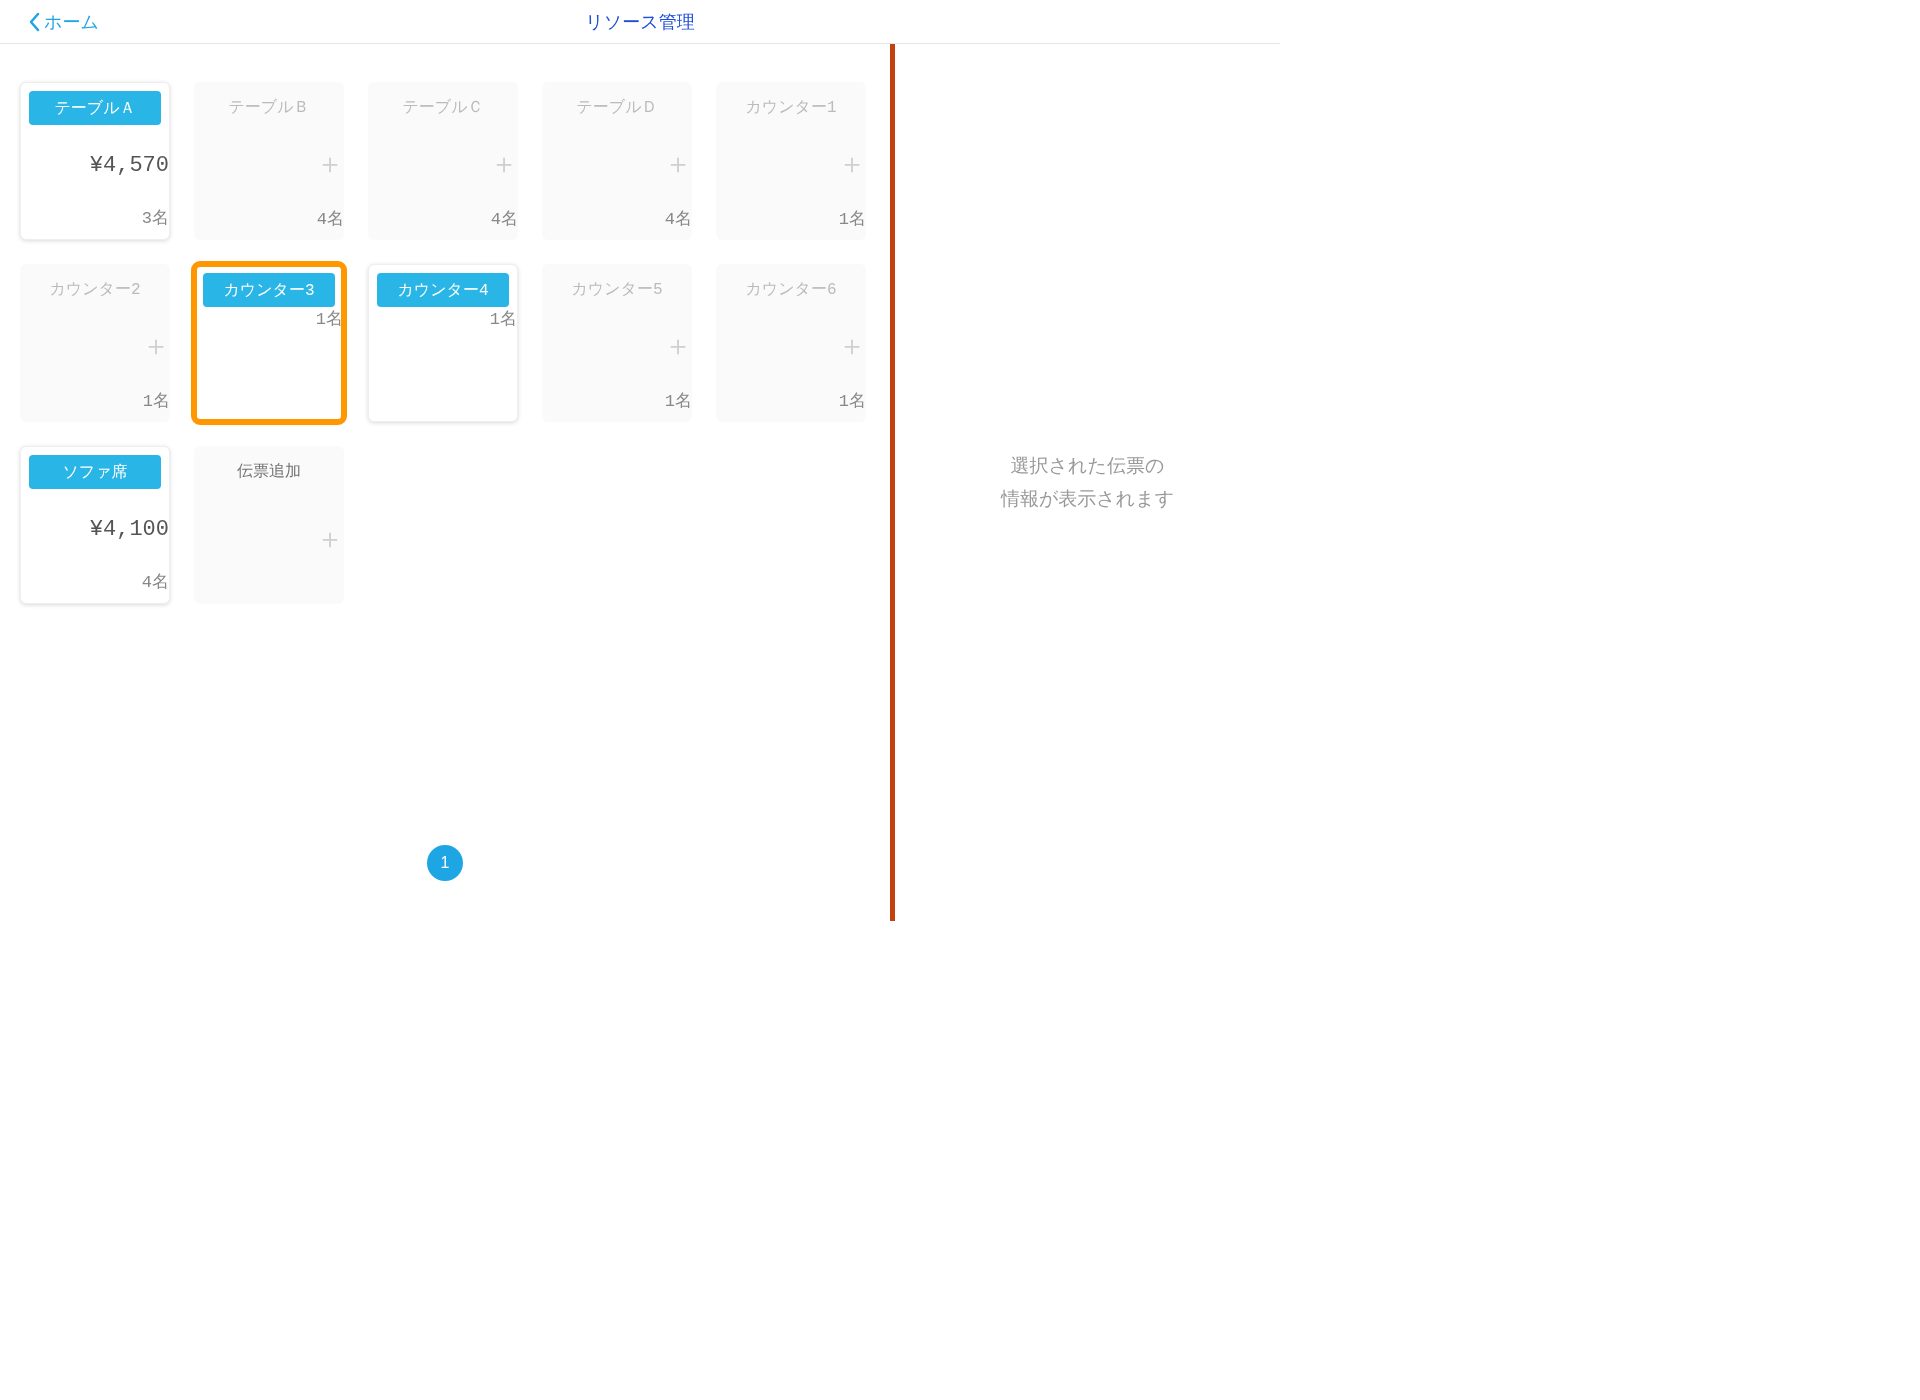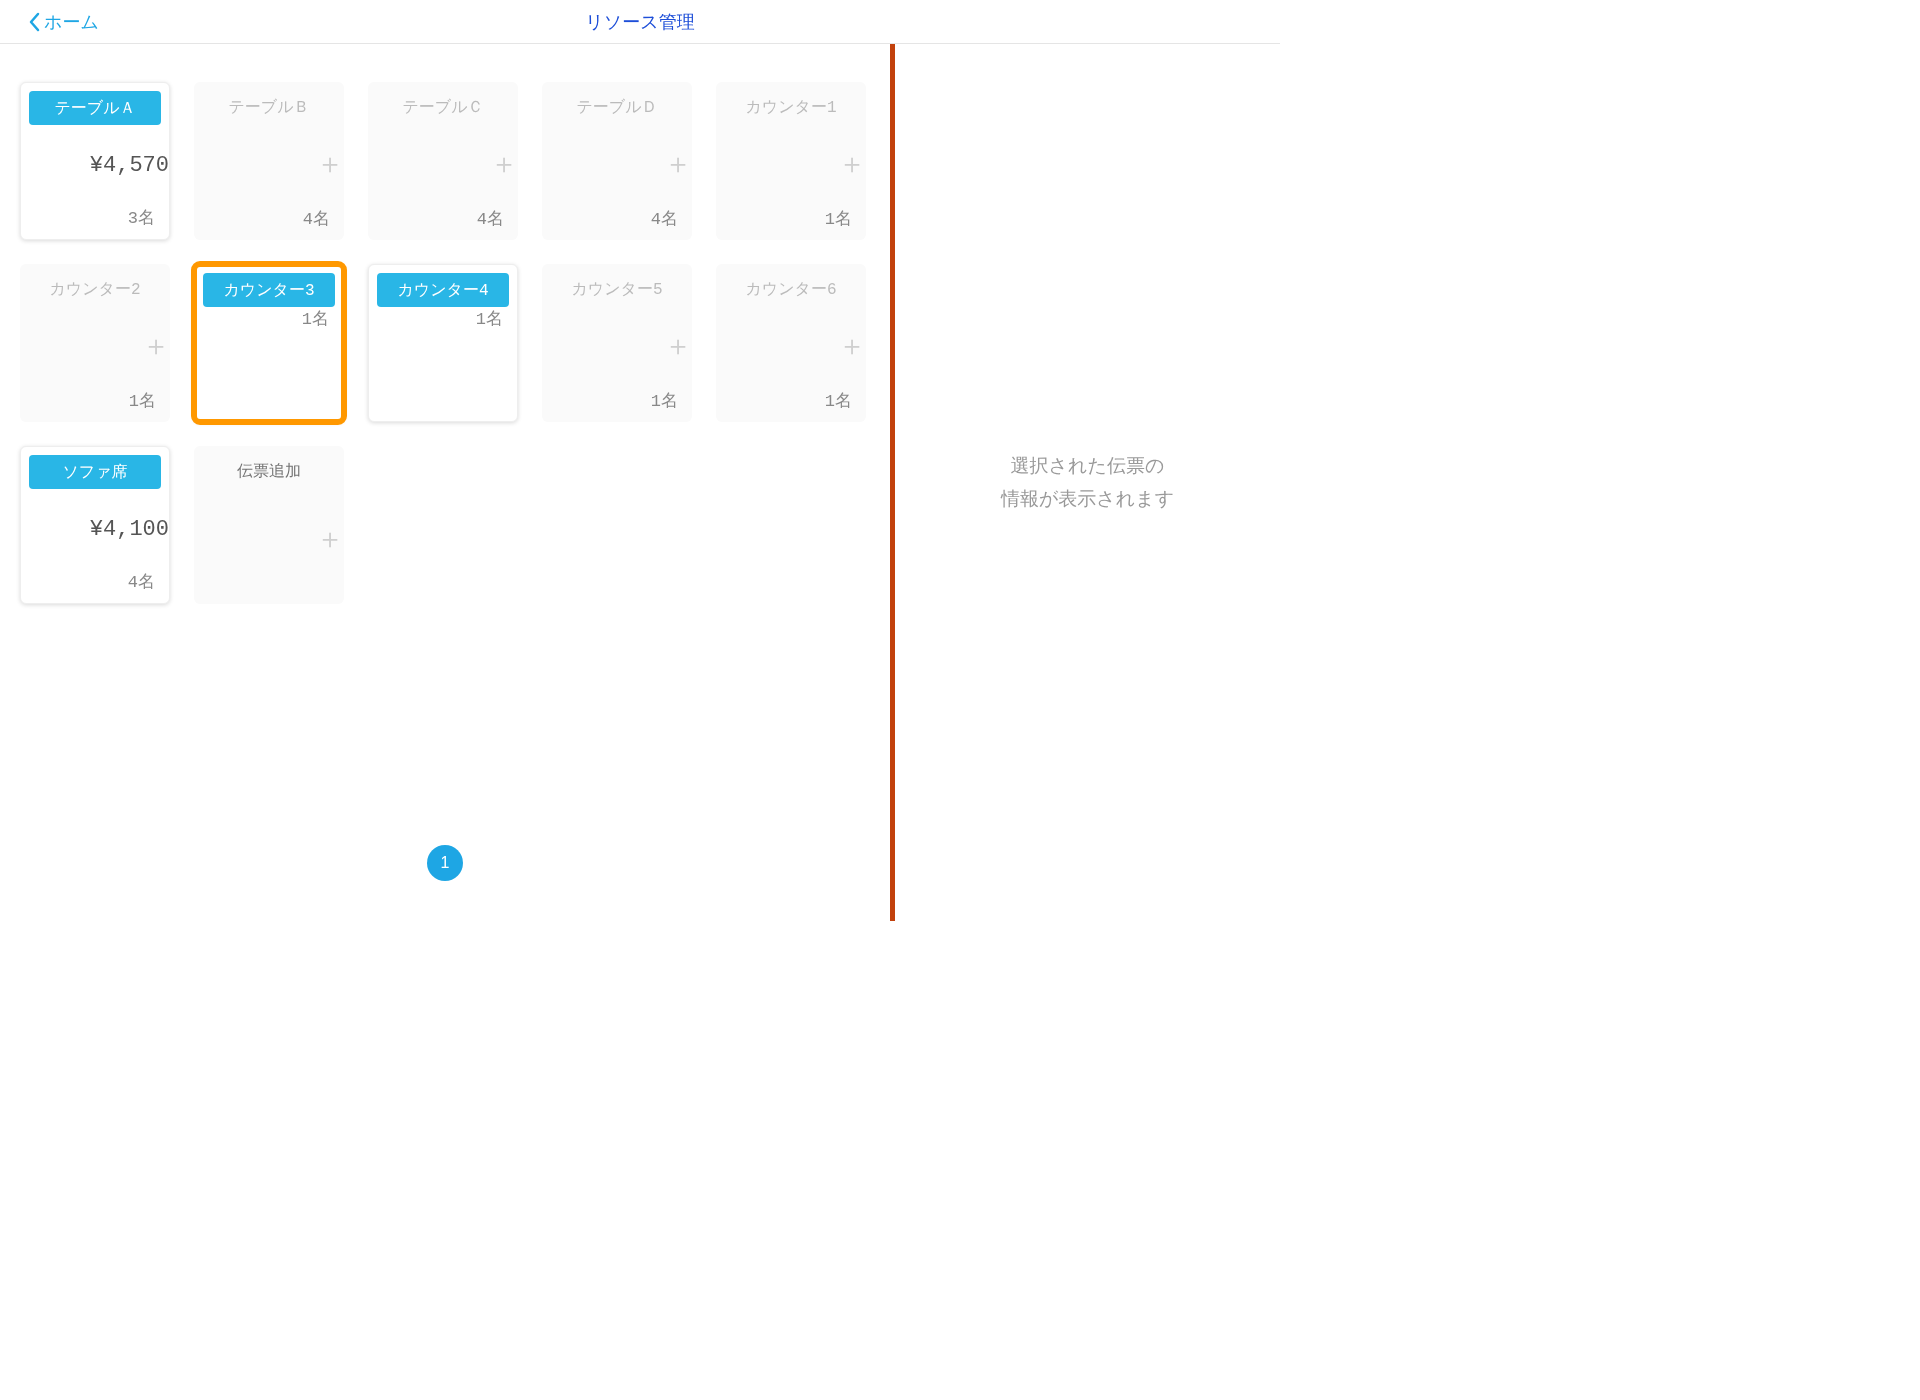--- a/index.html
+++ b/index.html
@@ -102,21 +102,21 @@
       font-weight: 400;
     }
     .plus-icon {
       font-size: 28px;
       color: #cfcfcf;
       font-weight: 300;
       line-height: 1;
     }
     .tile-footer {
       text-align: right;
-      padding: 0 14px 10px 0;
+      padding: 0 0 10px 0;
       font-size: 17px;
       color: #888;
     }
     .tile.empty-add .tile-label {
       color: #737373;
     }
     .pager {
       position: absolute;
       left: 50%;
       transform: translateX(-50%);

